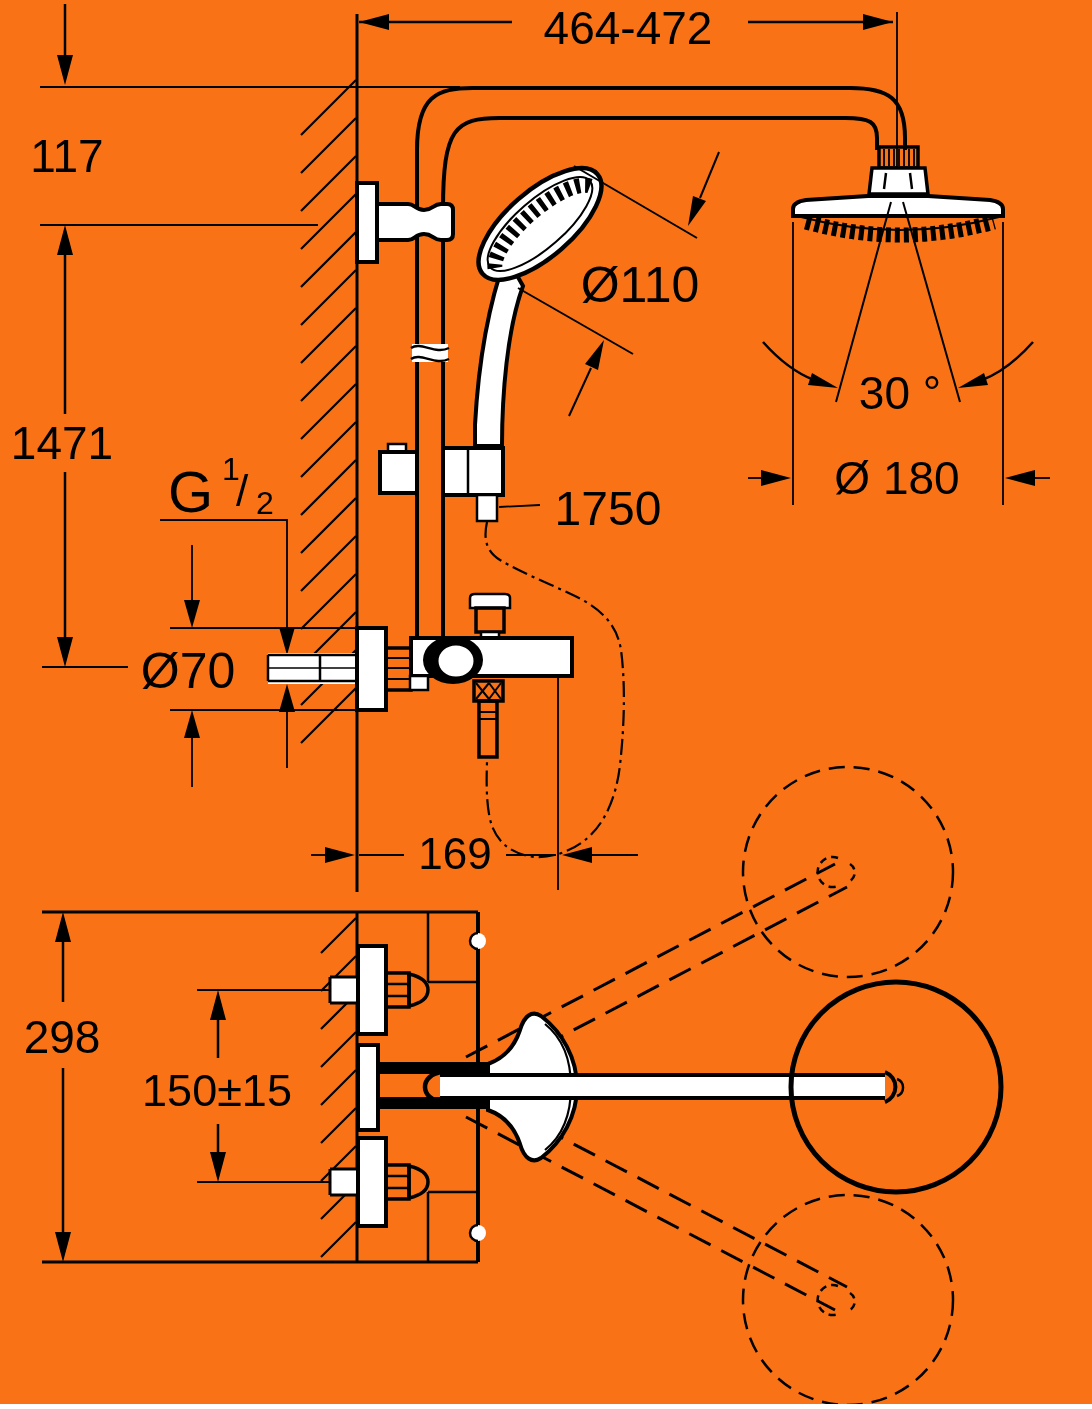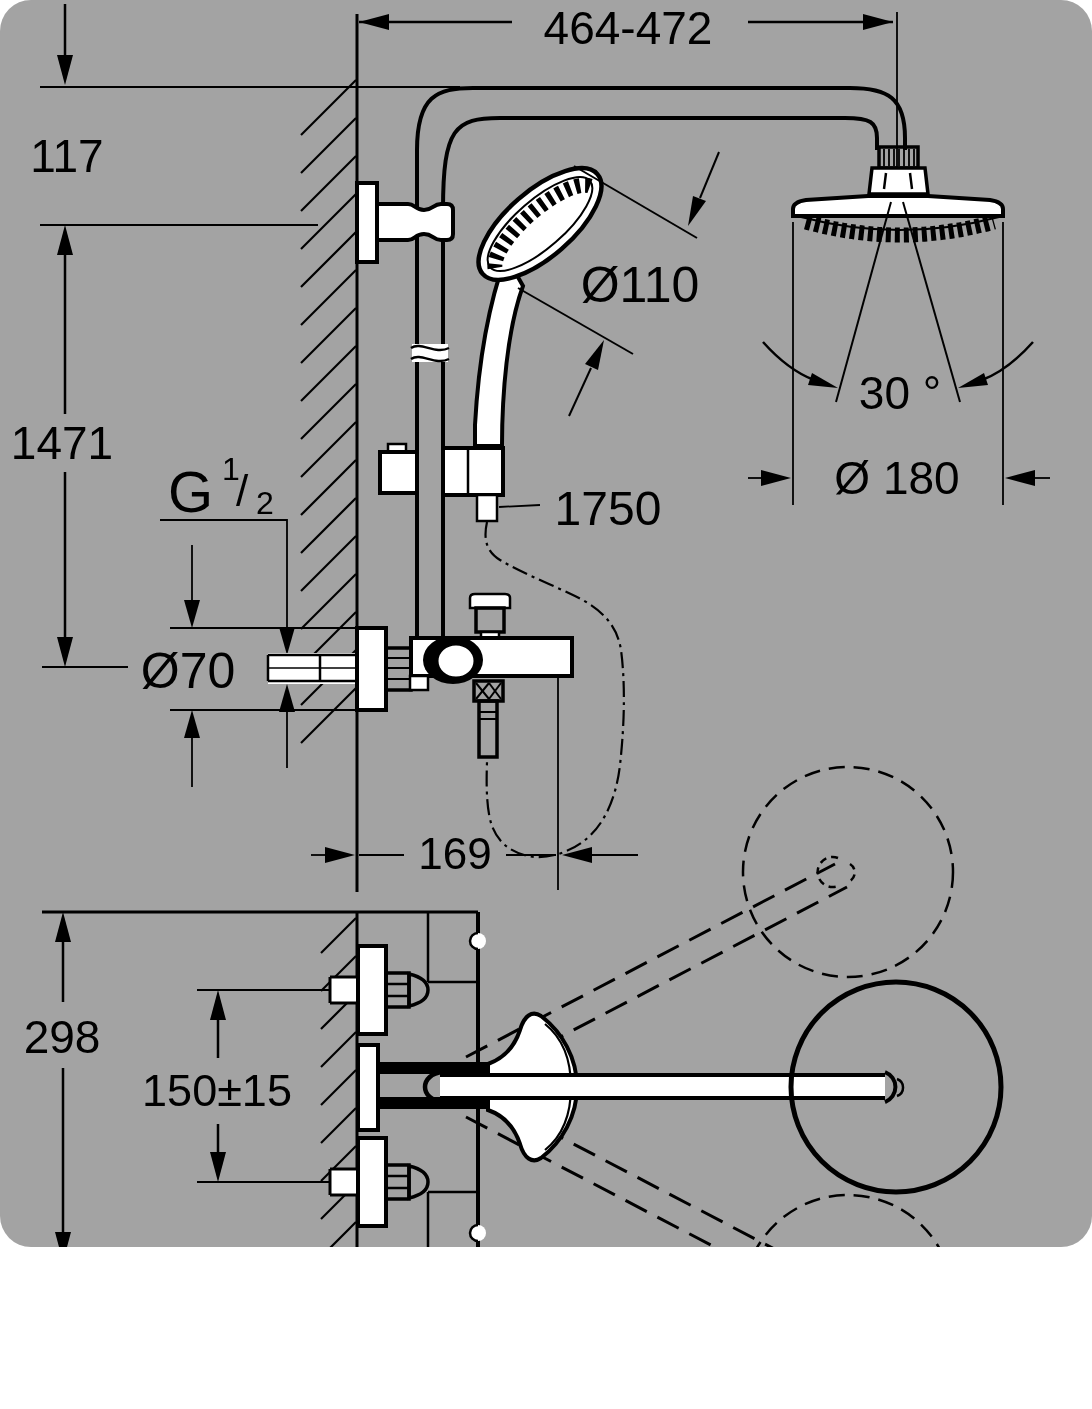--- a/index.html
+++ b/index.html
@@ -1,16 +1,16 @@
 <!DOCTYPE html>
 <html><head>
 <meta charset="utf-8">
 <style>
   html,body{margin:0;padding:0;background:#ffffff;}
-  .page{width:1092px;height:1247px;position:relative;background:#a3a3a3;overflow:hidden;border-radius:31px;}
+  .page{width:1092px;height:1404px;position:relative;background:#f97316;overflow:hidden;}
   svg{display:block;}
   svg text{font-family:"Liberation Sans","DejaVu Sans",sans-serif;fill:#000000;}
   .ln{stroke:#000;fill:none;}
   .thin{stroke-width:1.8;}
   .mid{stroke-width:2.5;}
   .bold{stroke-width:4;}
   .wfill{fill:#ffffff;}
   .arrow{fill:#000;stroke:none;}
 </style>
 </head>

